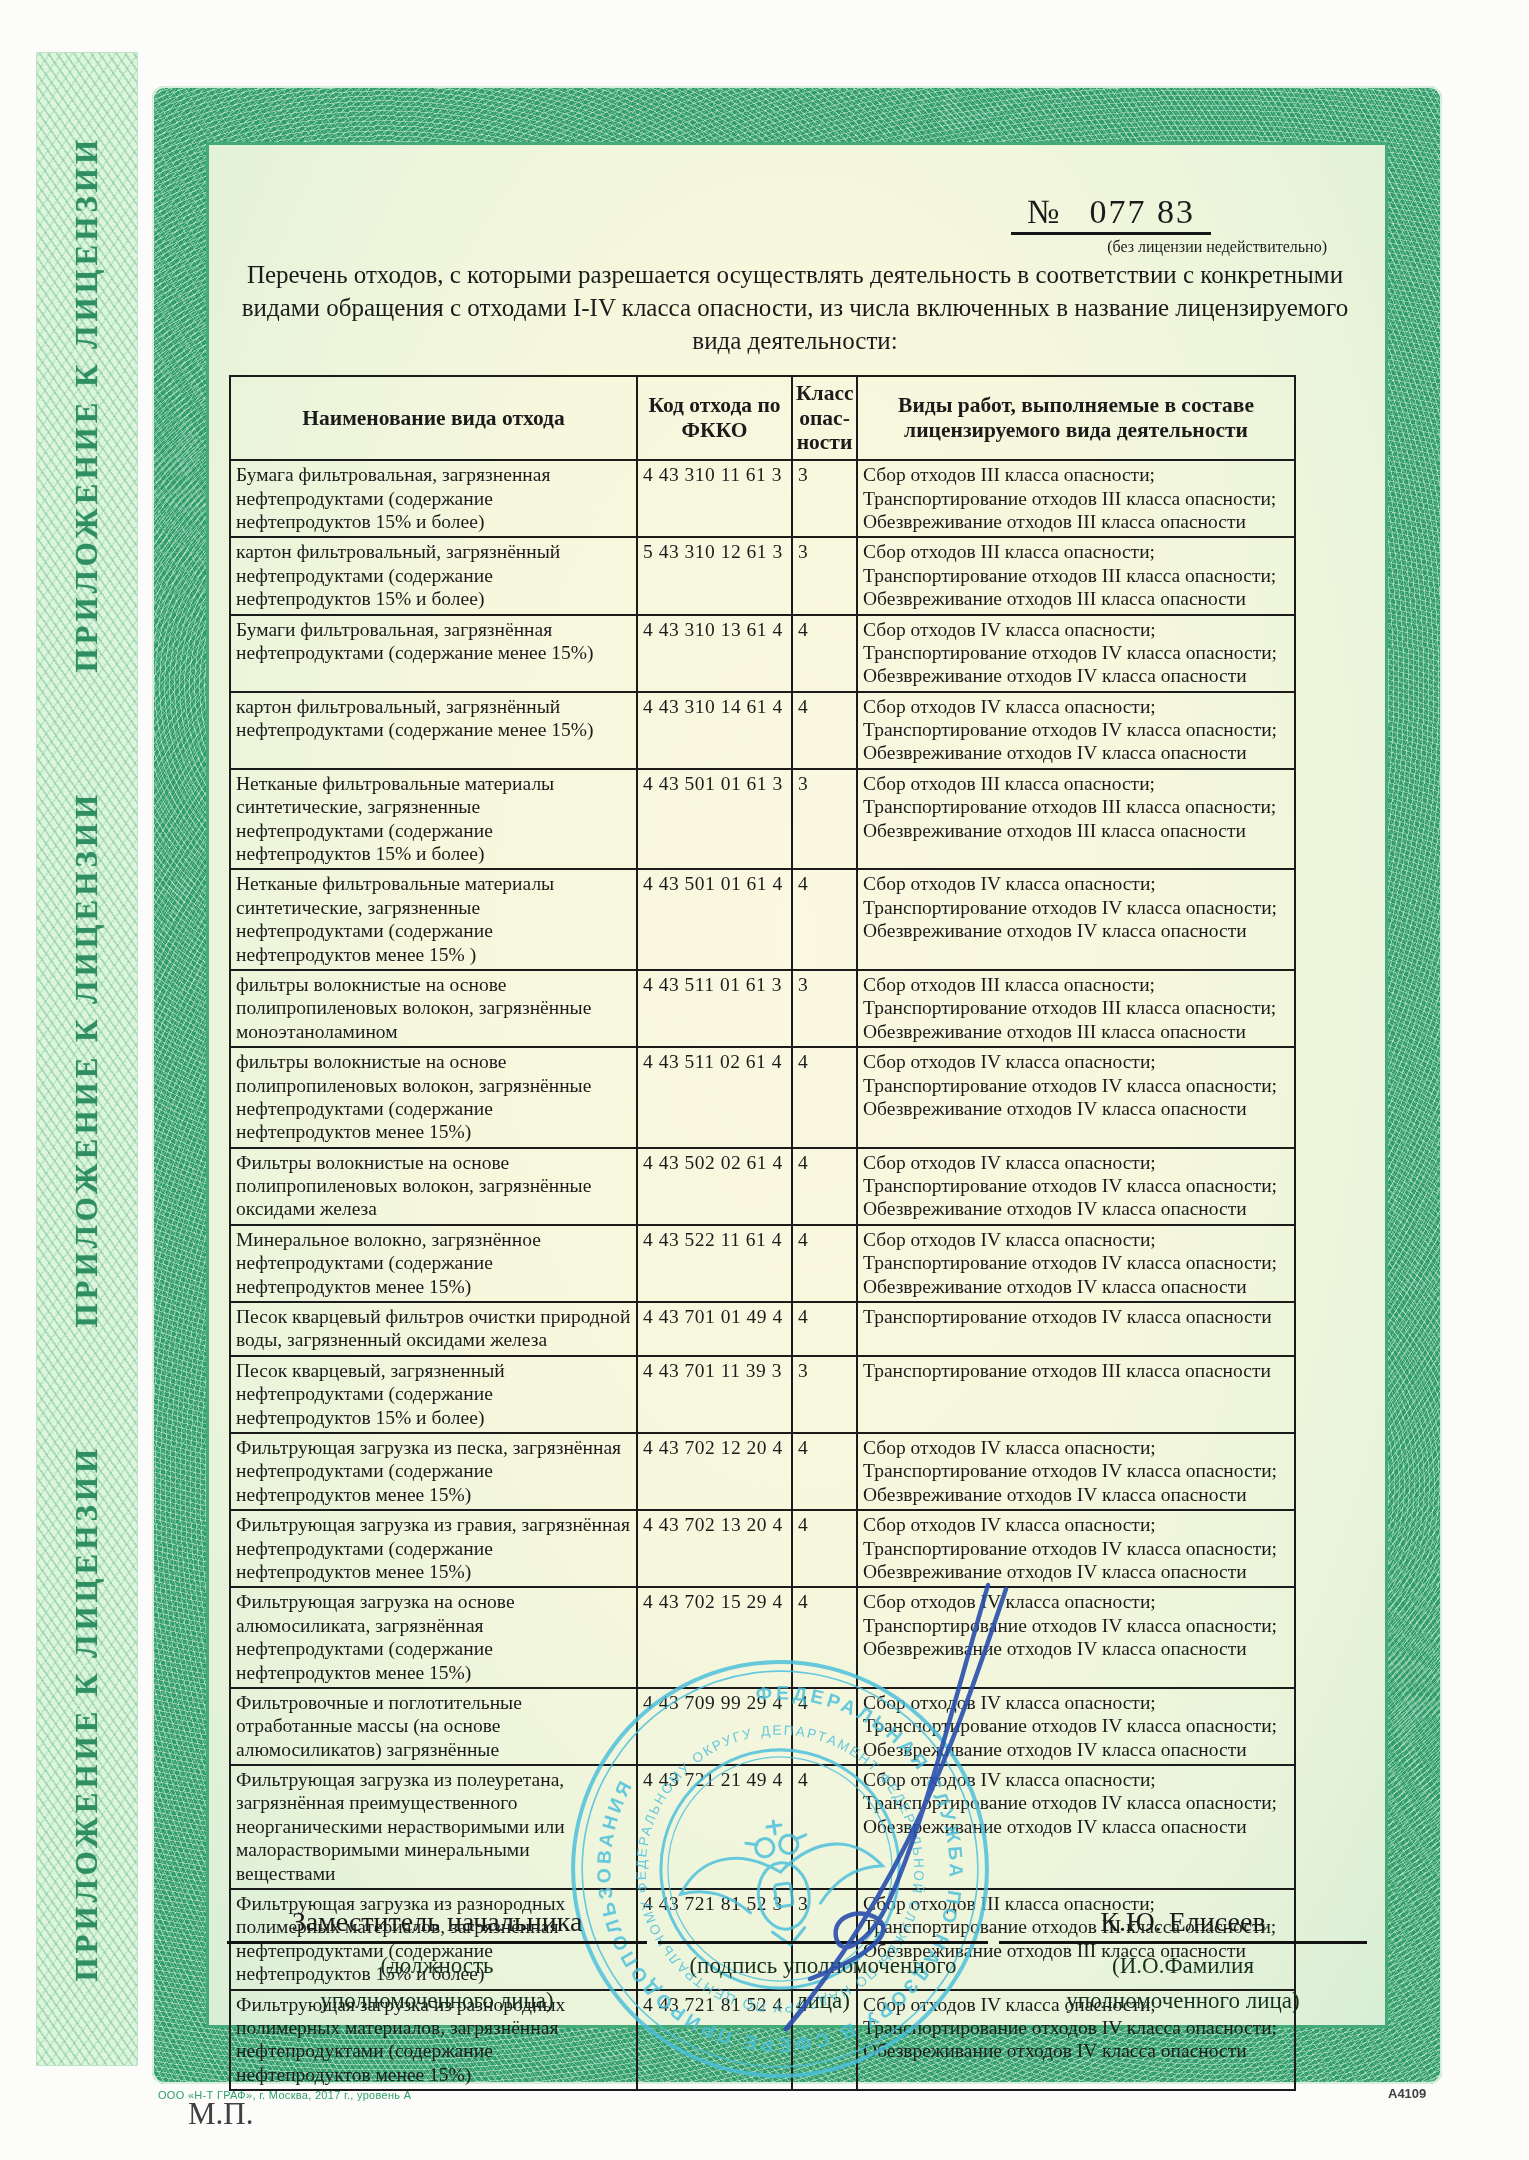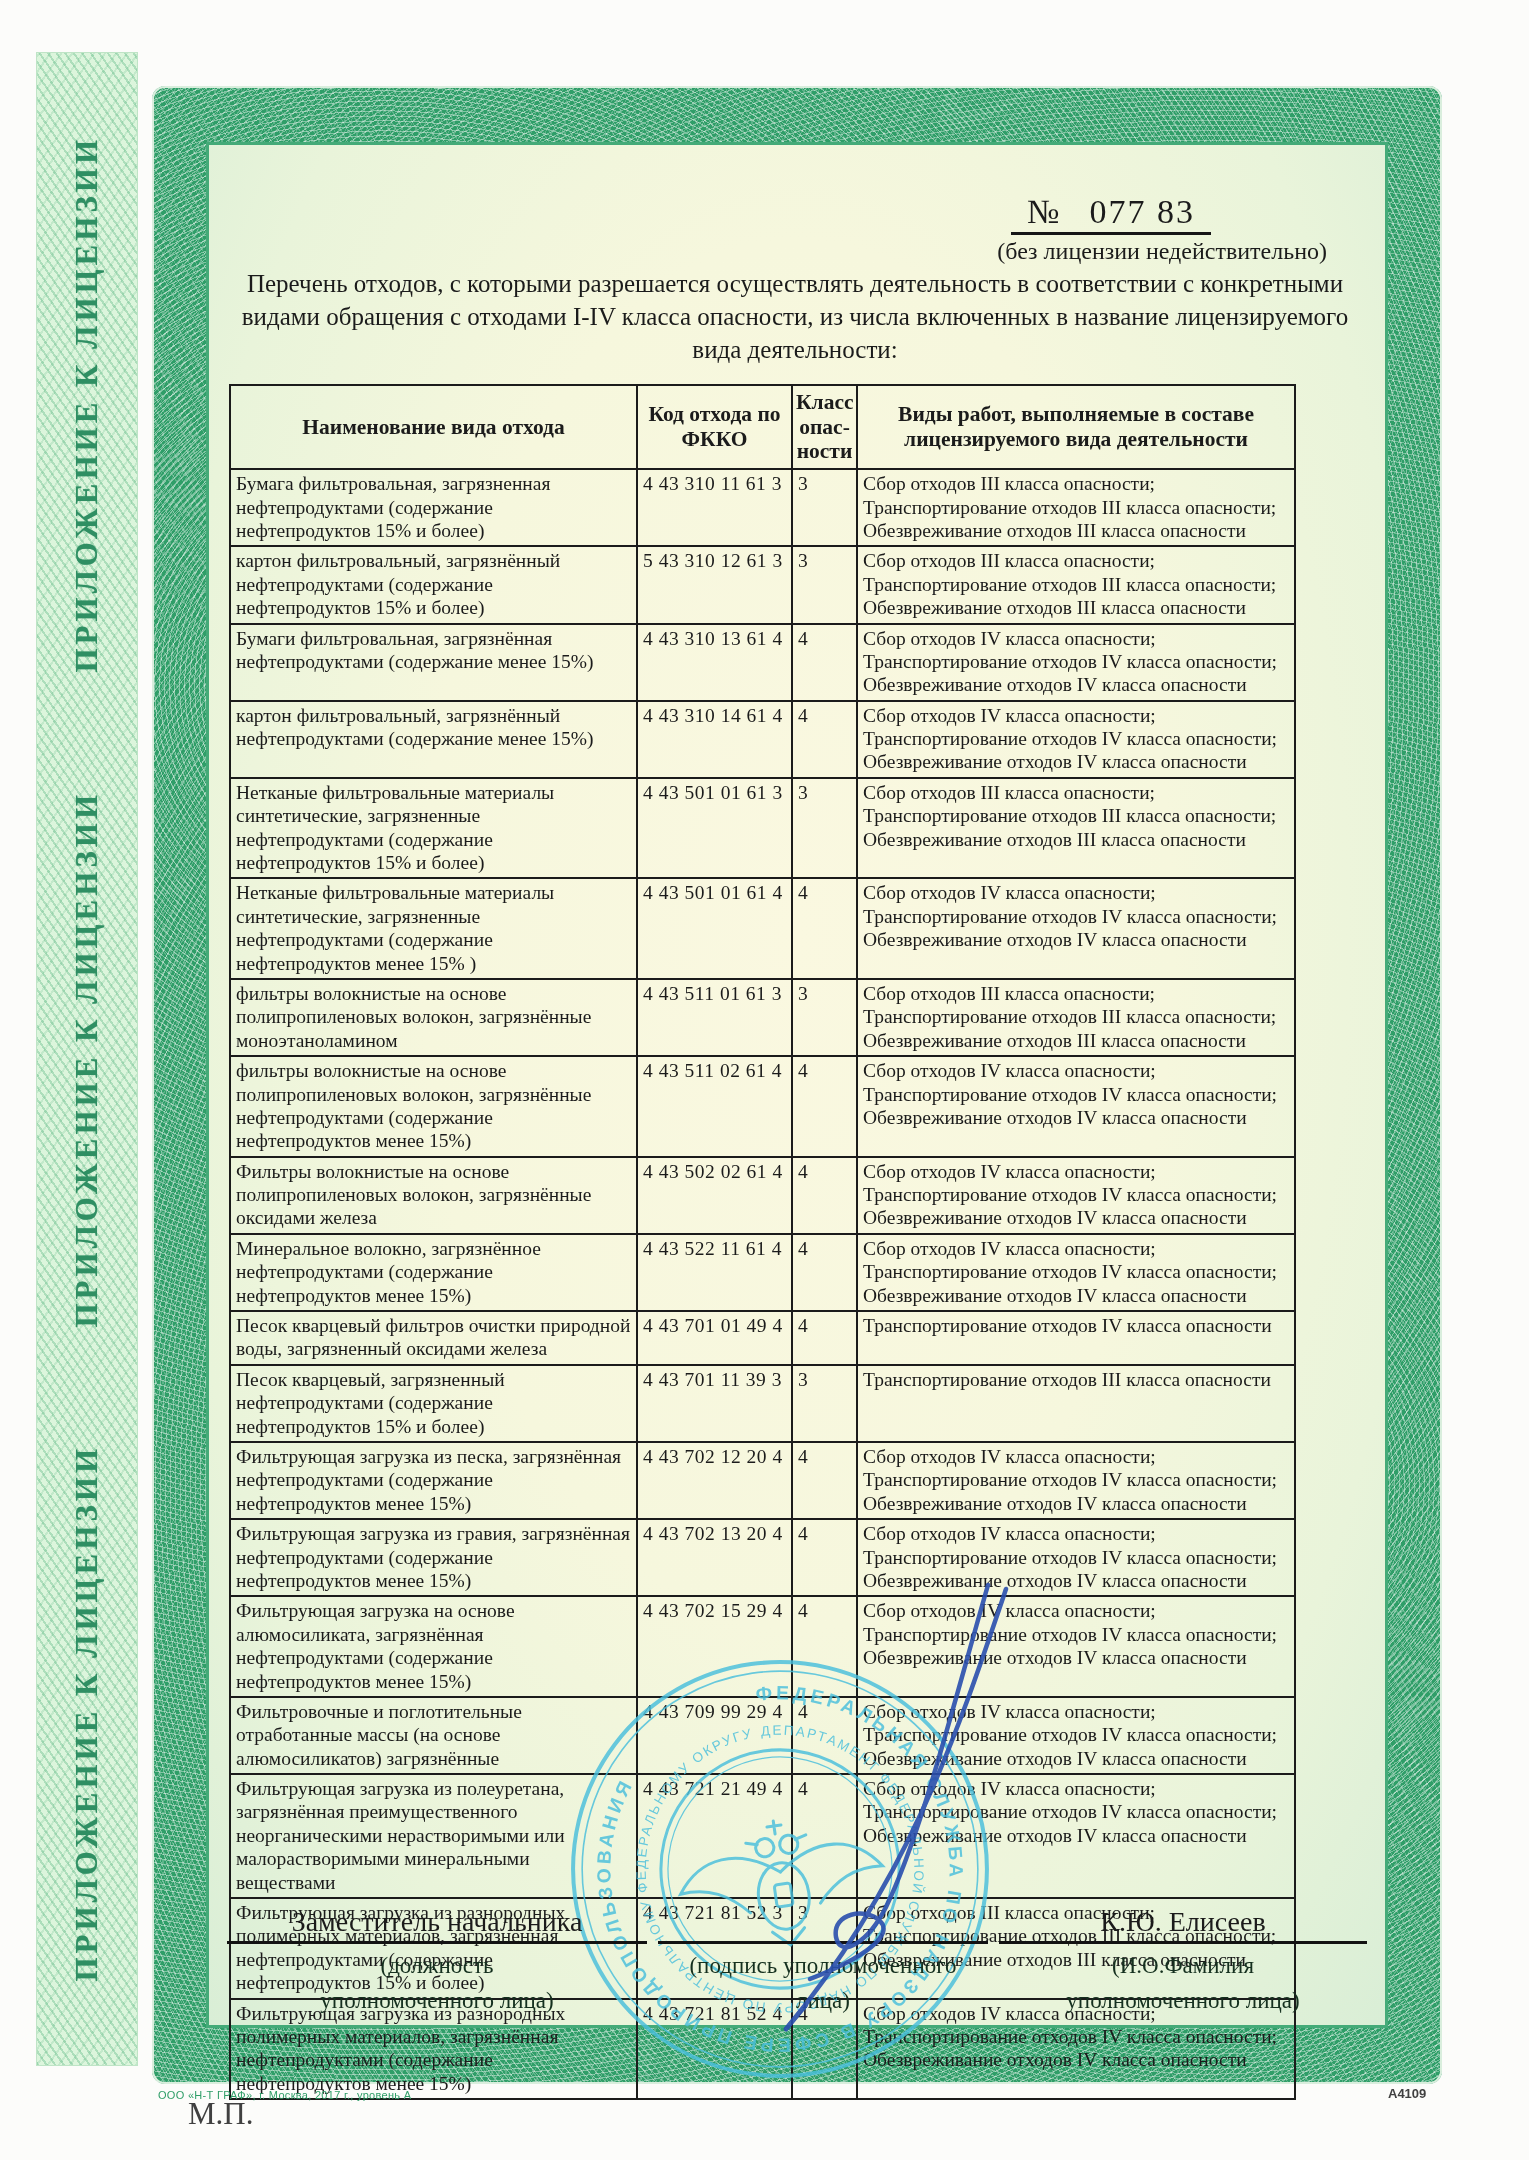--- a/index.html
+++ b/index.html
@@ -44,21 +44,21 @@
     background:radial-gradient(ellipse at 50% 42%, #faf8e0 0%, #f6f7dd 45%, #e9f4da 76%, #d9eed6 100%);
     padding:48px 24px 0 20px;
   }
   
   .number-row{text-align:right;padding-right:150px;}
   .number-chip{
     display:inline-block;font-size:34px;letter-spacing:2px;
     border-bottom:3px solid #161616;padding:0 16px 1px 16px;white-space:nowrap;
   }
   .number-chip .no-sign{margin-right:28px;}
-  .validity-note{text-align:right;padding-right:34px;font-size:24px;margin-top:3px;}
+  .validity-note{text-align:right;padding-right:34px;font-size:16px;margin-top:3px;}
   .doc-title{
     font-size:25px;line-height:1.32;text-align:center;
     width:1120px;margin:2px auto 18px auto;
   }
   
   table.waste{border-collapse:collapse;table-layout:fixed;width:1065px;margin-top:9px;background:transparent;}
   table.waste th,table.waste td{
     border:2px solid #1b1b1b;vertical-align:top;
     padding:2px 5px 3px 5px;font-size:19.5px;line-height:1.2;
     overflow:hidden;

